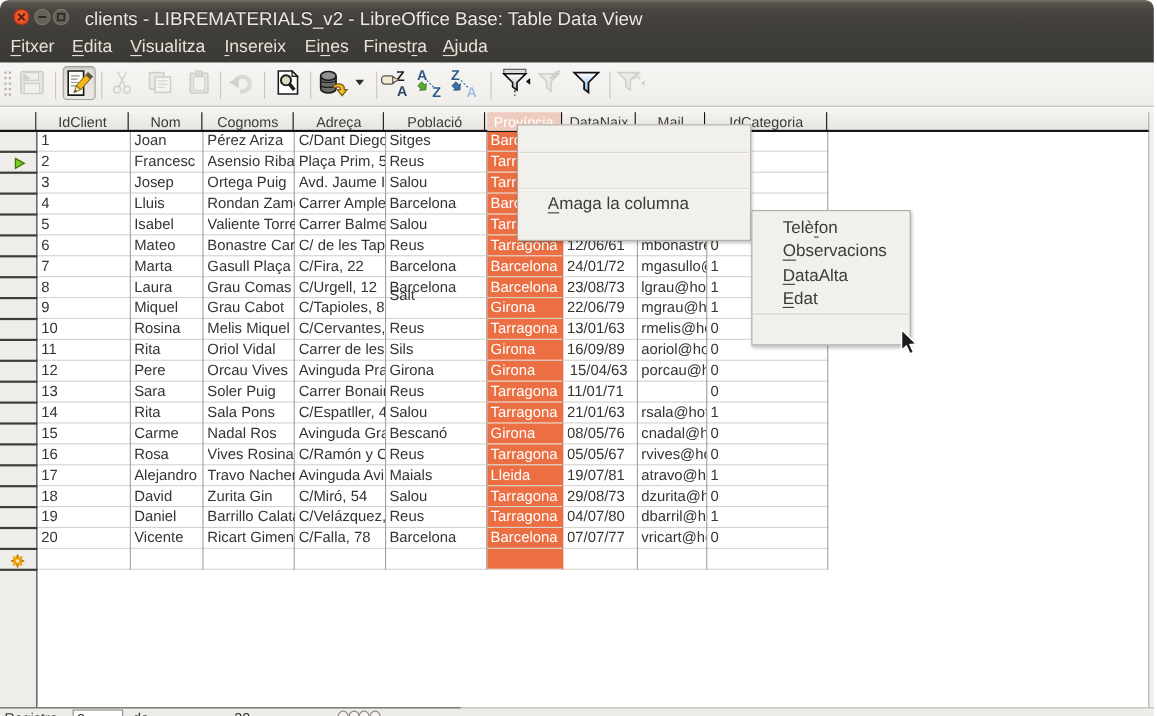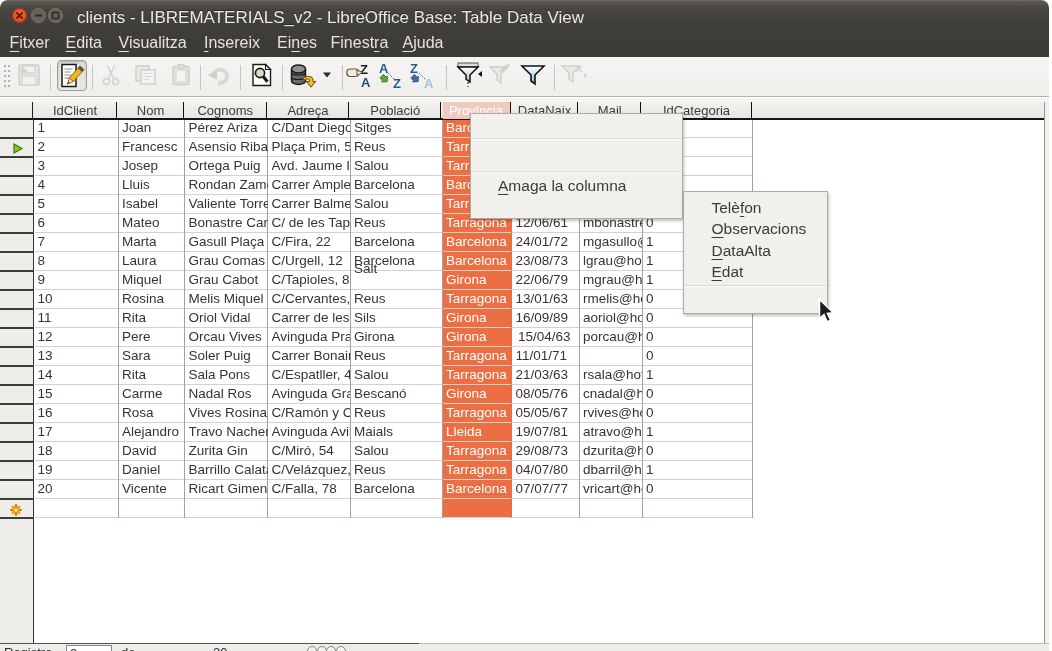--- a/index.html
+++ b/index.html
@@ -415,21 +415,21 @@
       <div class="cell" style="left:188.5px;top:245px;width:79px;height:18px">Soler Puig</div>
       <div class="cell" style="left:271.5px;top:245px;width:78.5px;height:18px">Carrer Bonaire</div>
       <div class="cell" style="left:354.0px;top:245px;width:88.0px;height:18px">Reus</div>
       <div class="cell" style="left:515.5px;top:245px;width:63.5px;height:18px">11/01/71</div>
       <div class="cell" style="left:646.0px;top:245px;width:106.5px;height:18px">0</div>
       <div class="cell" style="left:37.5px;top:264px;width:80.5px;height:18px">14</div>
       <div class="cell" style="left:122.0px;top:264px;width:62.5px;height:18px">Rita</div>
       <div class="cell" style="left:188.5px;top:264px;width:79px;height:18px">Sala Pons</div>
       <div class="cell" style="left:271.5px;top:264px;width:78.5px;height:18px">C/Espatller, 4</div>
       <div class="cell" style="left:354.0px;top:264px;width:88.0px;height:18px">Salou</div>
-      <div class="cell" style="left:515.5px;top:264px;width:63.5px;height:18px">21/03/63</div>
+      <div class="cell" style="left:515.5px;top:264px;width:63.5px;height:18px">21/01/63</div>
       <div class="cell" style="left:583.0px;top:264px;width:59.0px;height:18px">rsala@hotmail.com</div>
       <div class="cell" style="left:646.0px;top:264px;width:106.5px;height:18px">1</div>
       <div class="cell" style="left:37.5px;top:283px;width:80.5px;height:18px">15</div>
       <div class="cell" style="left:122.0px;top:283px;width:62.5px;height:18px">Carme</div>
       <div class="cell" style="left:188.5px;top:283px;width:79px;height:18px">Nadal Ros</div>
       <div class="cell" style="left:271.5px;top:283px;width:78.5px;height:18px">Avinguda Gran</div>
       <div class="cell" style="left:354.0px;top:283px;width:88.0px;height:18px">Bescanó</div>
       <div class="cell" style="left:515.5px;top:283px;width:63.5px;height:18px">08/05/76</div>
       <div class="cell" style="left:583.0px;top:283px;width:59.0px;height:18px">cnadal@hotmail.com</div>
       <div class="cell" style="left:646.0px;top:283px;width:106.5px;height:18px">0</div>

